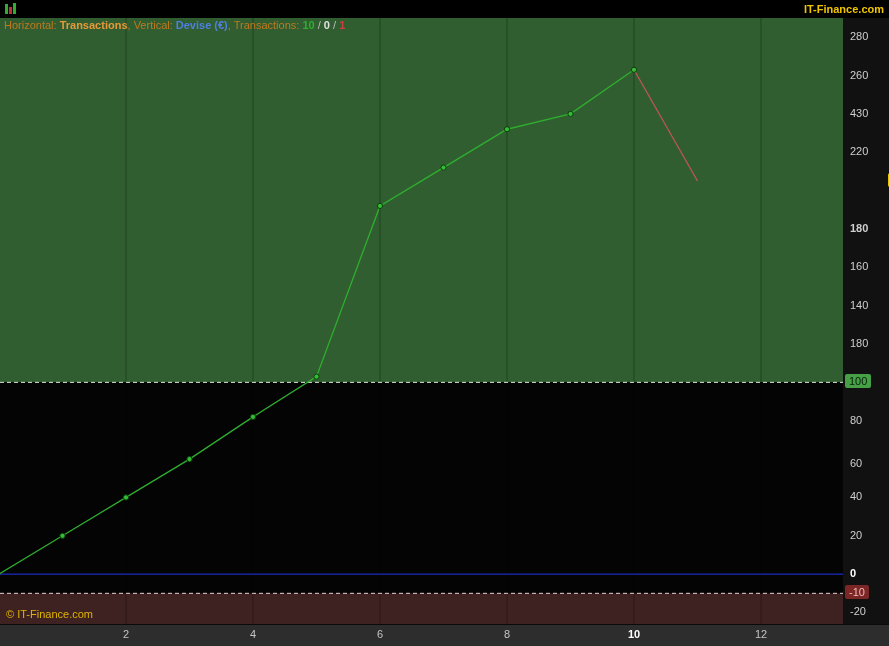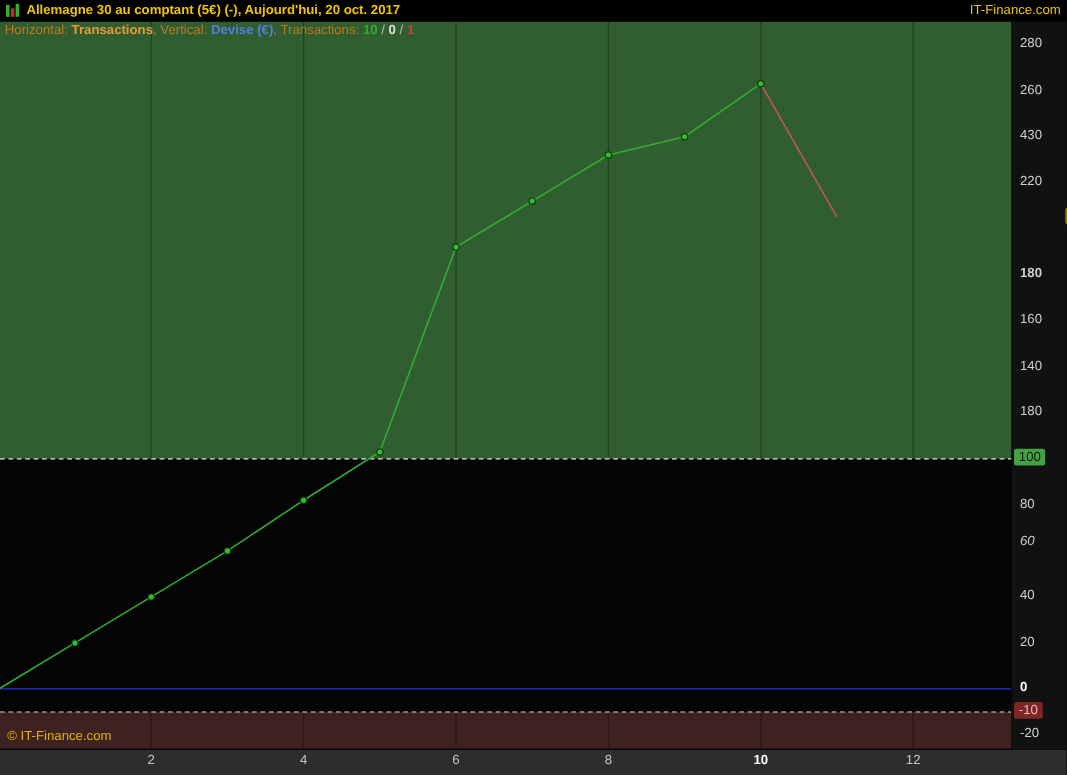--- a/index.html
+++ b/index.html
@@ -4,21 +4,21 @@
 <style>
   * { margin:0; padding:0; box-sizing:border-box; }
   html,body { background:#000; }
   body { font-family:"Liberation Sans", sans-serif; }
   .screen { position:relative; width:889px; height:646px; background:#000; overflow:hidden; }
 
   .topbar { position:absolute; top:0; left:0; width:889px; height:18px; background:#000;
             display:flex; align-items:center; padding:0 5px; }
   .topbar .icon { display:inline-flex; align-items:center; }
   .topbar .title { color:#f0c400; font-size:11px; font-weight:bold; margin-left:5px; white-space:nowrap; }
-  .topbar .brand { color:#f0c400; font-size:11px; font-weight:normal; margin-left:auto;padding-left:20px; }
+  .topbar .brand { color:#f0c400; font-size:11px; font-weight:bold; margin-left:auto;padding-left:20px; }
 
   .plot { position:absolute; left:0; top:18px; width:843px; height:606px; }
   #chart-svg { position:absolute; left:0; top:0; display:block; }
 
   .infobar { position:absolute; top:1px; left:4px; font-size:11px; white-space:nowrap; }
   .infobar span { letter-spacing:0; }
 
   .copyright { position:absolute; left:6px; bottom:4px; font-size:11px; color:#e0b400; }
 
   .yaxis { position:absolute; left:843px; top:18px; width:46px; height:606px; background:#111111; }
@@ -38,21 +38,20 @@
 <div class="screen">
 
   <div class="topbar">
     <span class="icon">
       <svg width="12" height="12" viewBox="0 0 12 12" aria-hidden="true">
         <rect x="0" y="1" width="3" height="10" fill="#2fae2f"></rect>
         <rect x="4" y="4" width="3" height="7" fill="#c03030"></rect>
         <rect x="8" y="0" width="3" height="11" fill="#2fae2f"></rect>
       </svg>
     </span>
-    <span class="title">Allemagne 30 au comptant (5€) (-), Aujourd'hui, 20 oct. 2017</span>
     <span class="brand">IT-Finance.com</span>
   </div>
 
   <div class="plot">
     <svg id="chart-svg" width="843" height="606" viewBox="0 0 843 606">
         <rect x="0" y="0" width="843" height="364.36708860759495" fill="#305e30"></rect>
         <rect x="0" y="364.36708860759495" width="843" height="210.94936708860757" fill="#040404"></rect>
         <rect x="0" y="575.3164556962025" width="843" height="30.683544303797476" fill="#3e2121"></rect>
         <line x1="126" x2="126" y1="0" y2="606" stroke="rgba(0,0,0,0.30)" stroke-width="1"></line>
         <line x1="253" x2="253" y1="0" y2="606" stroke="rgba(0,0,0,0.30)" stroke-width="1"></line>
@@ -84,21 +83,21 @@
       <span class="ytick" style="top: 12.1772px;">280</span>
       <span class="ytick" style="top: 50.5316px;">260</span>
       <span class="ytick" style="top: 88.8861px;">430</span>
       <span class="ytick" style="top: 127.241px;">220</span>
       <span class="ytick" style="top: 165.595px; margin-left: 48px;">200</span>
       <span class="ytick" style="top: 203.949px; font-weight: bold;">180</span>
       <span class="ytick" style="top: 242.304px;">160</span>
       <span class="ytick" style="top: 280.658px;">140</span>
       <span class="ytick" style="top: 319.013px;">180</span>
       <span class="ytick" style="top: 395.722px;">80</span>
-      <span class="ytick" style="top: 427px; font-style: italic;">60</span>
+      <span class="ytick" style="top: 439px;">60</span>
       <span class="ytick" style="top: 472.43px;">40</span>
       <span class="ytick" style="top: 510.785px;">20</span>
       <span class="ytick bold" style="top: 549.139px;">0</span>
       <span class="ytick" style="top: 587.494px;">-20</span>
       <span class="ybadge" style="top: 155.006px; background: rgb(230, 196, 0); color: rgb(20, 20, 0); margin-left: 43px;">205</span>
       <span class="ybadge" style="top: 356.367px; background: rgb(70, 160, 70); color: rgb(6, 34, 10);">100</span>
       <span class="ybadge" style="top: 567.316px; background: rgb(124, 38, 38); color: rgb(239, 185, 185);">-10</span>
     </div>
   <div class="xaxis" id="xaxis">
       <span class="xtick" style="left: 113px;">2</span>

